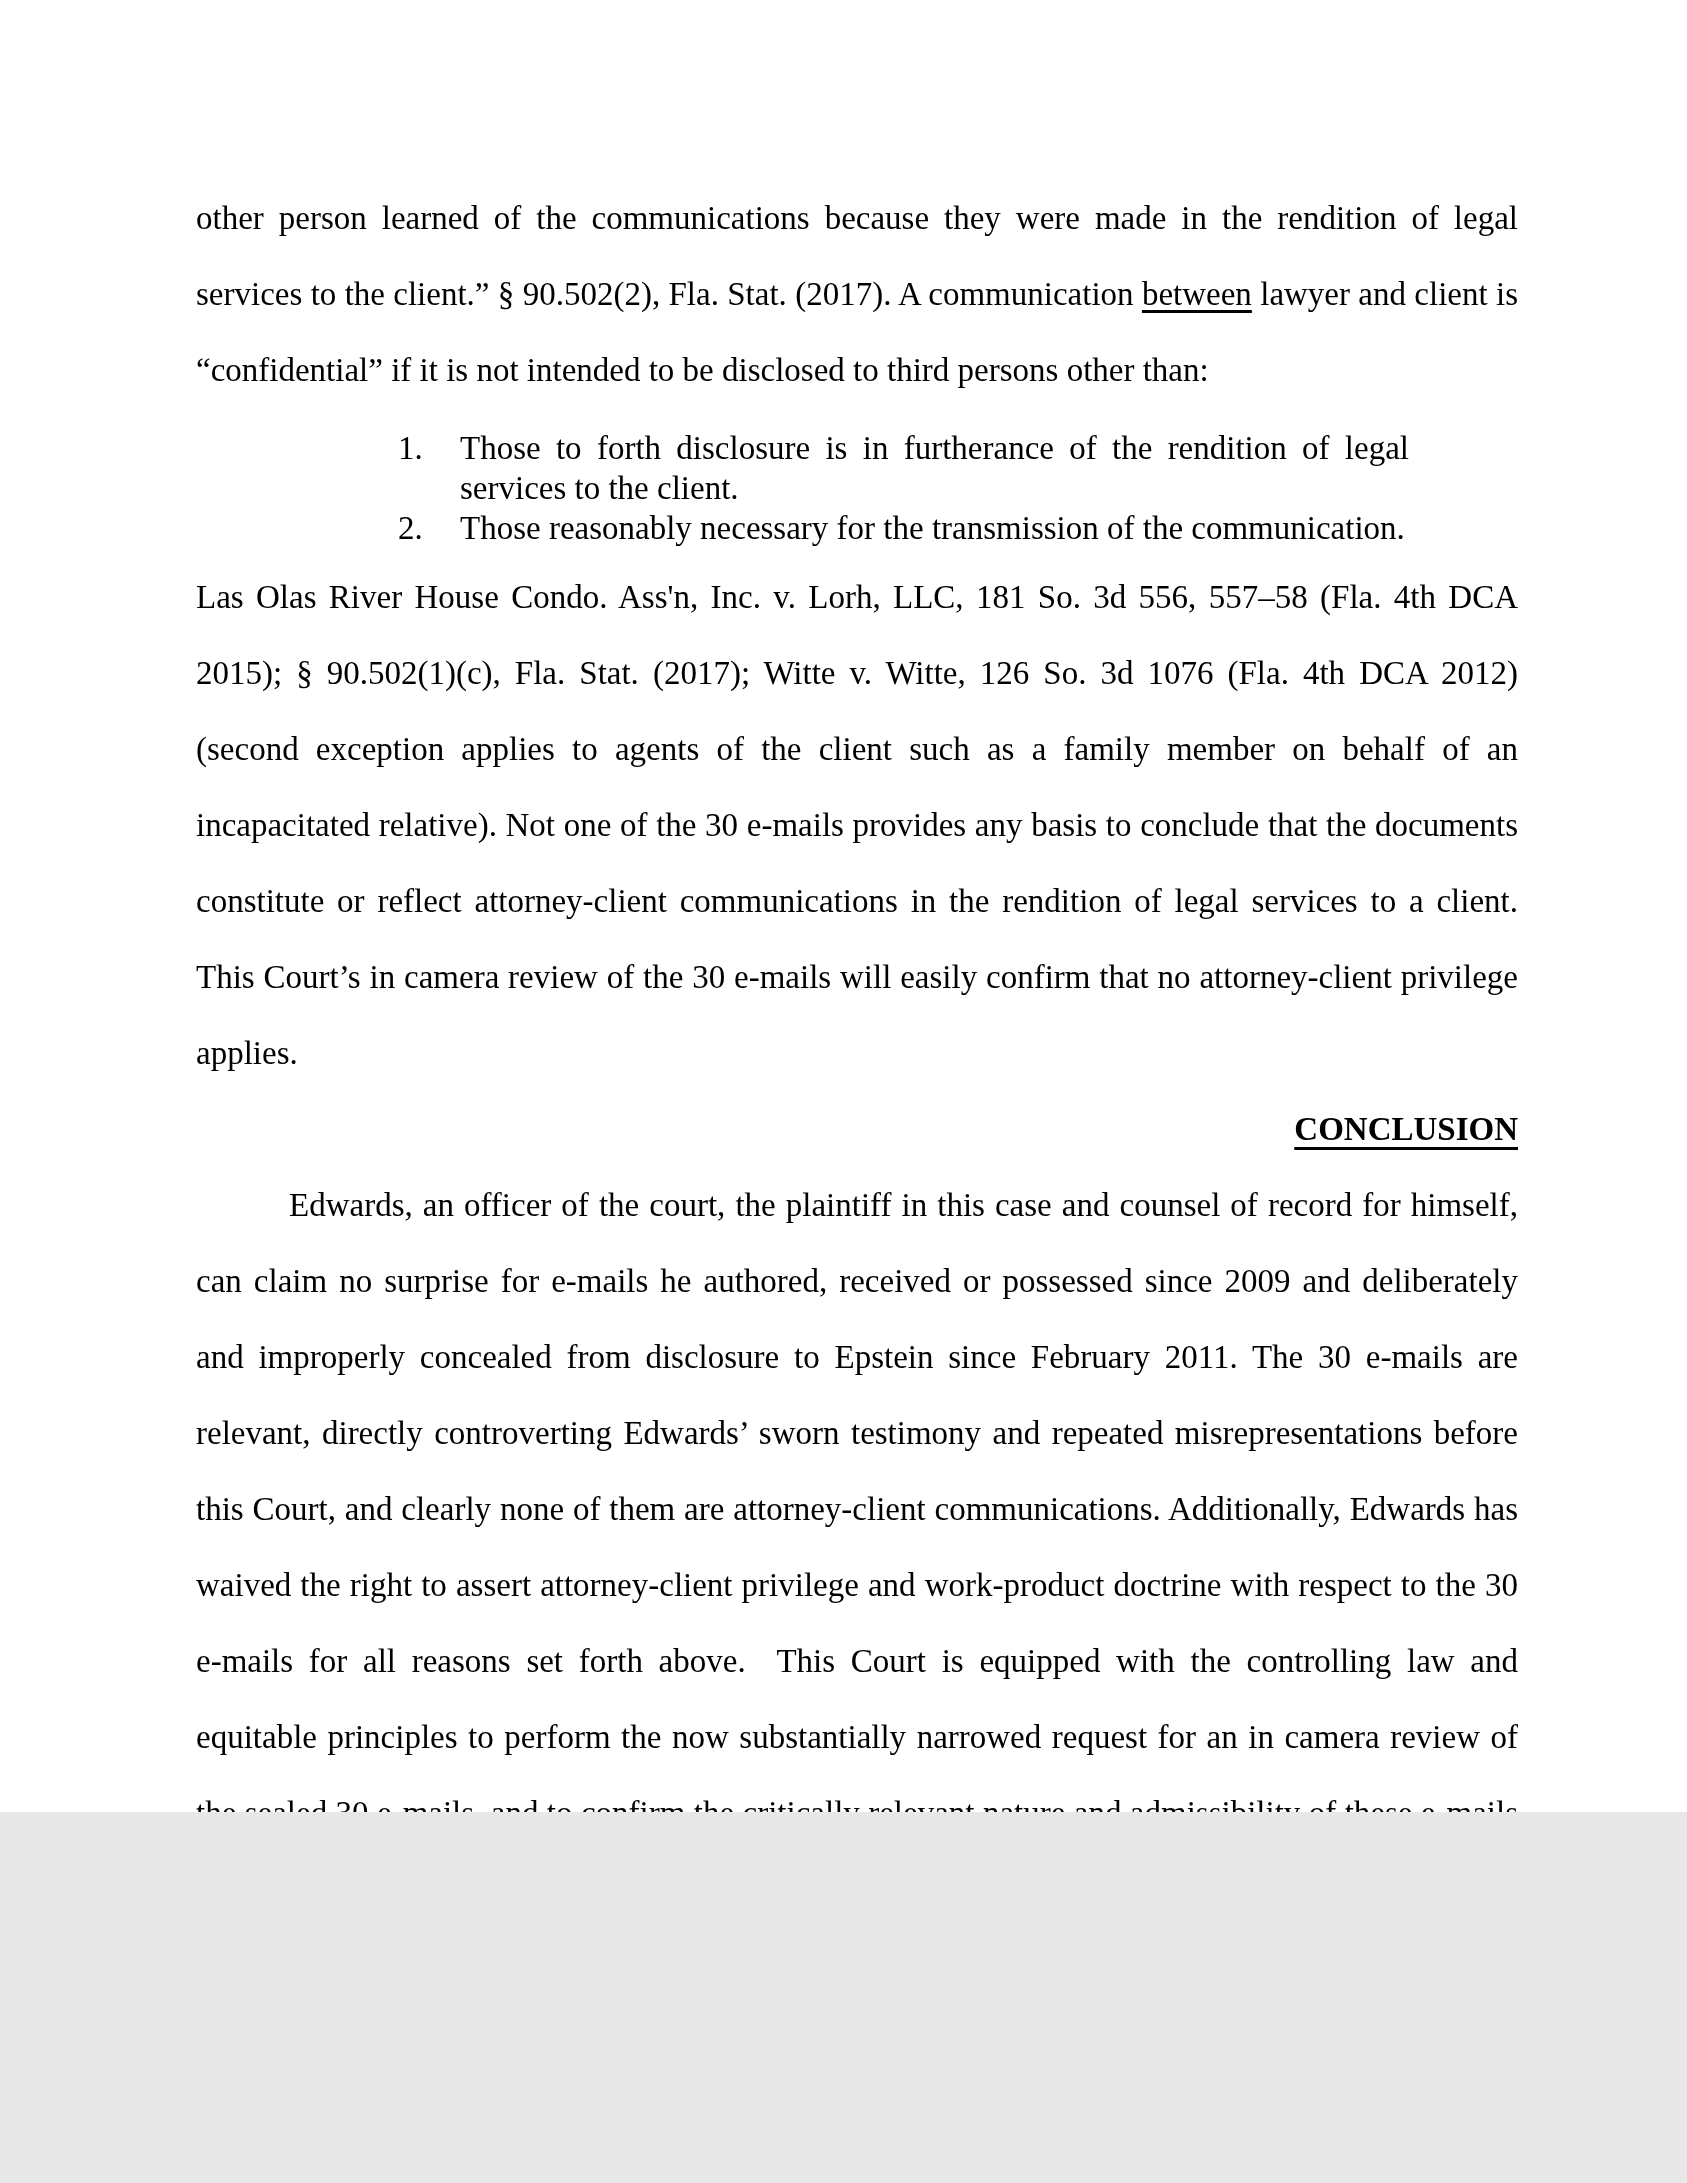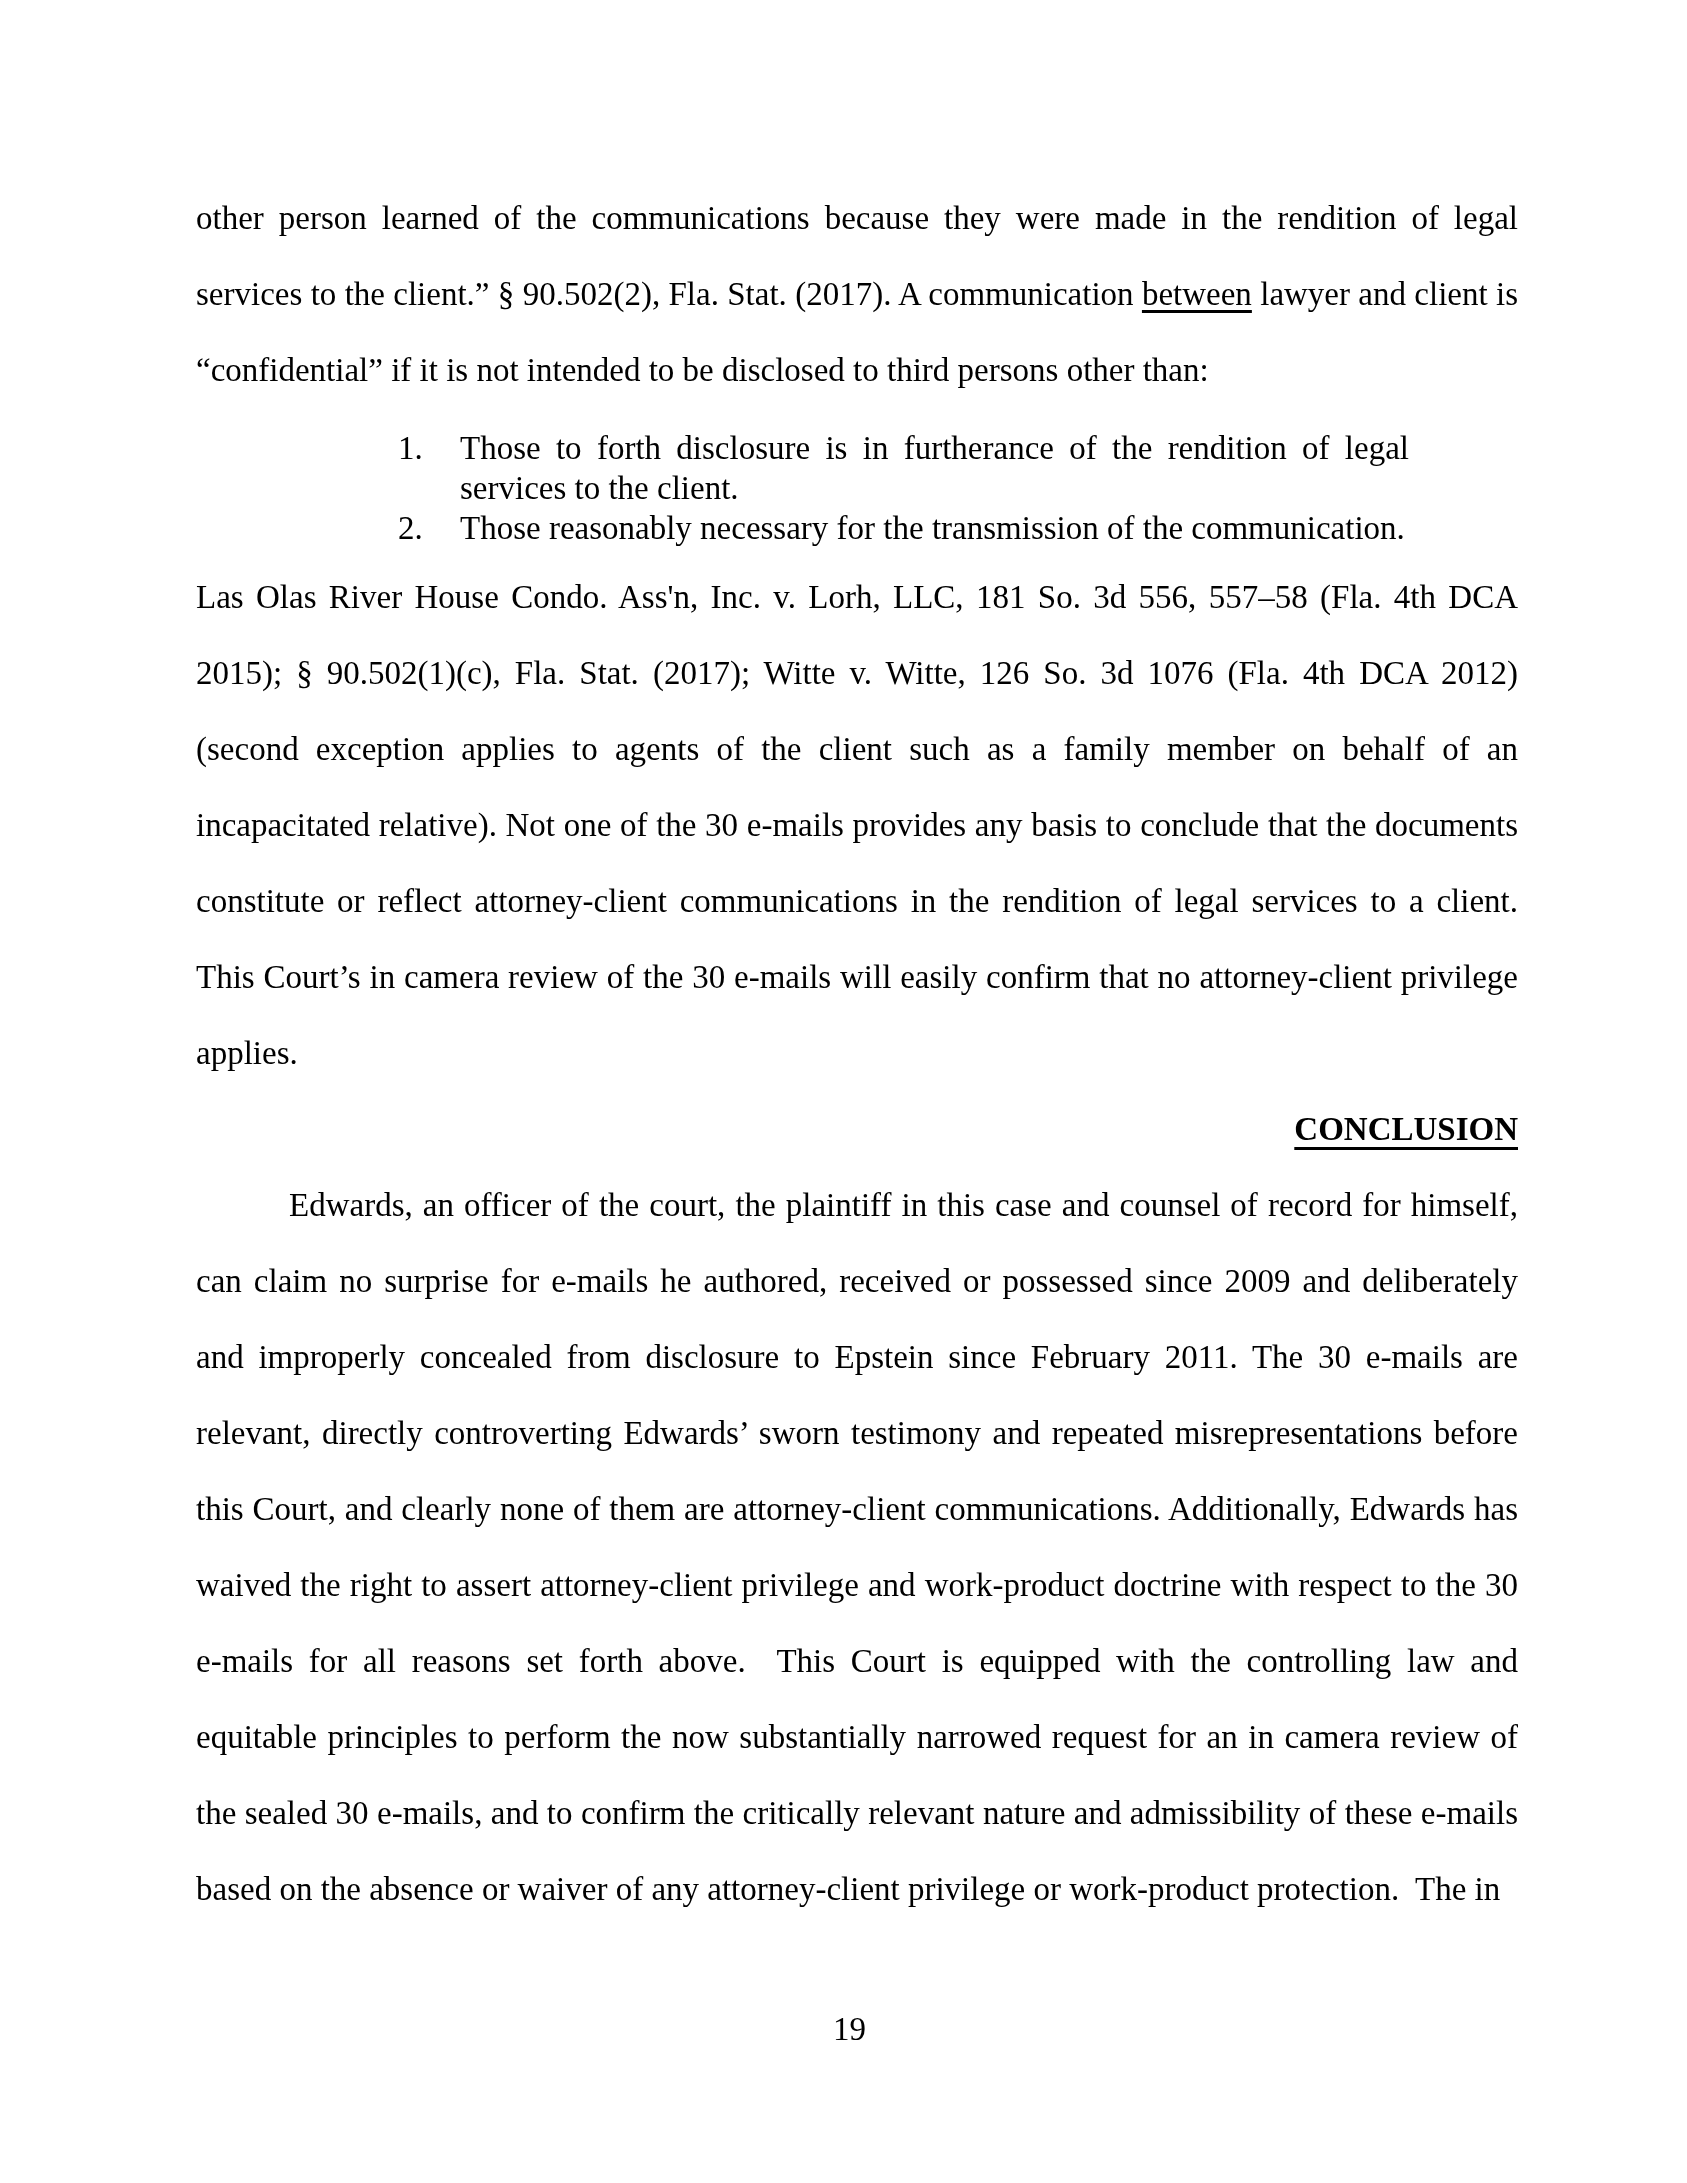--- a/index.html
+++ b/index.html
@@ -1,19 +1,19 @@
 <!DOCTYPE html>
 <html style="font-size:10.6px"><head>
 <meta charset="utf-8">
 <style>
   html, body { margin: 0; padding: 0; background: #e8e8e8; }
   .page {
     position: relative;
     width: 1687px;
-    height: 2183px;
+    height: 1812px;
     background: #ffffff;
     font-family: "Liberation Serif", "DejaVu Serif", serif;
     font-size: 33px;
     color: #000000;
     overflow: hidden;
     margin: 0 auto;
   }
   .content { padding: 180px 169px 0 196px; }
   .para {
     margin: 0;

